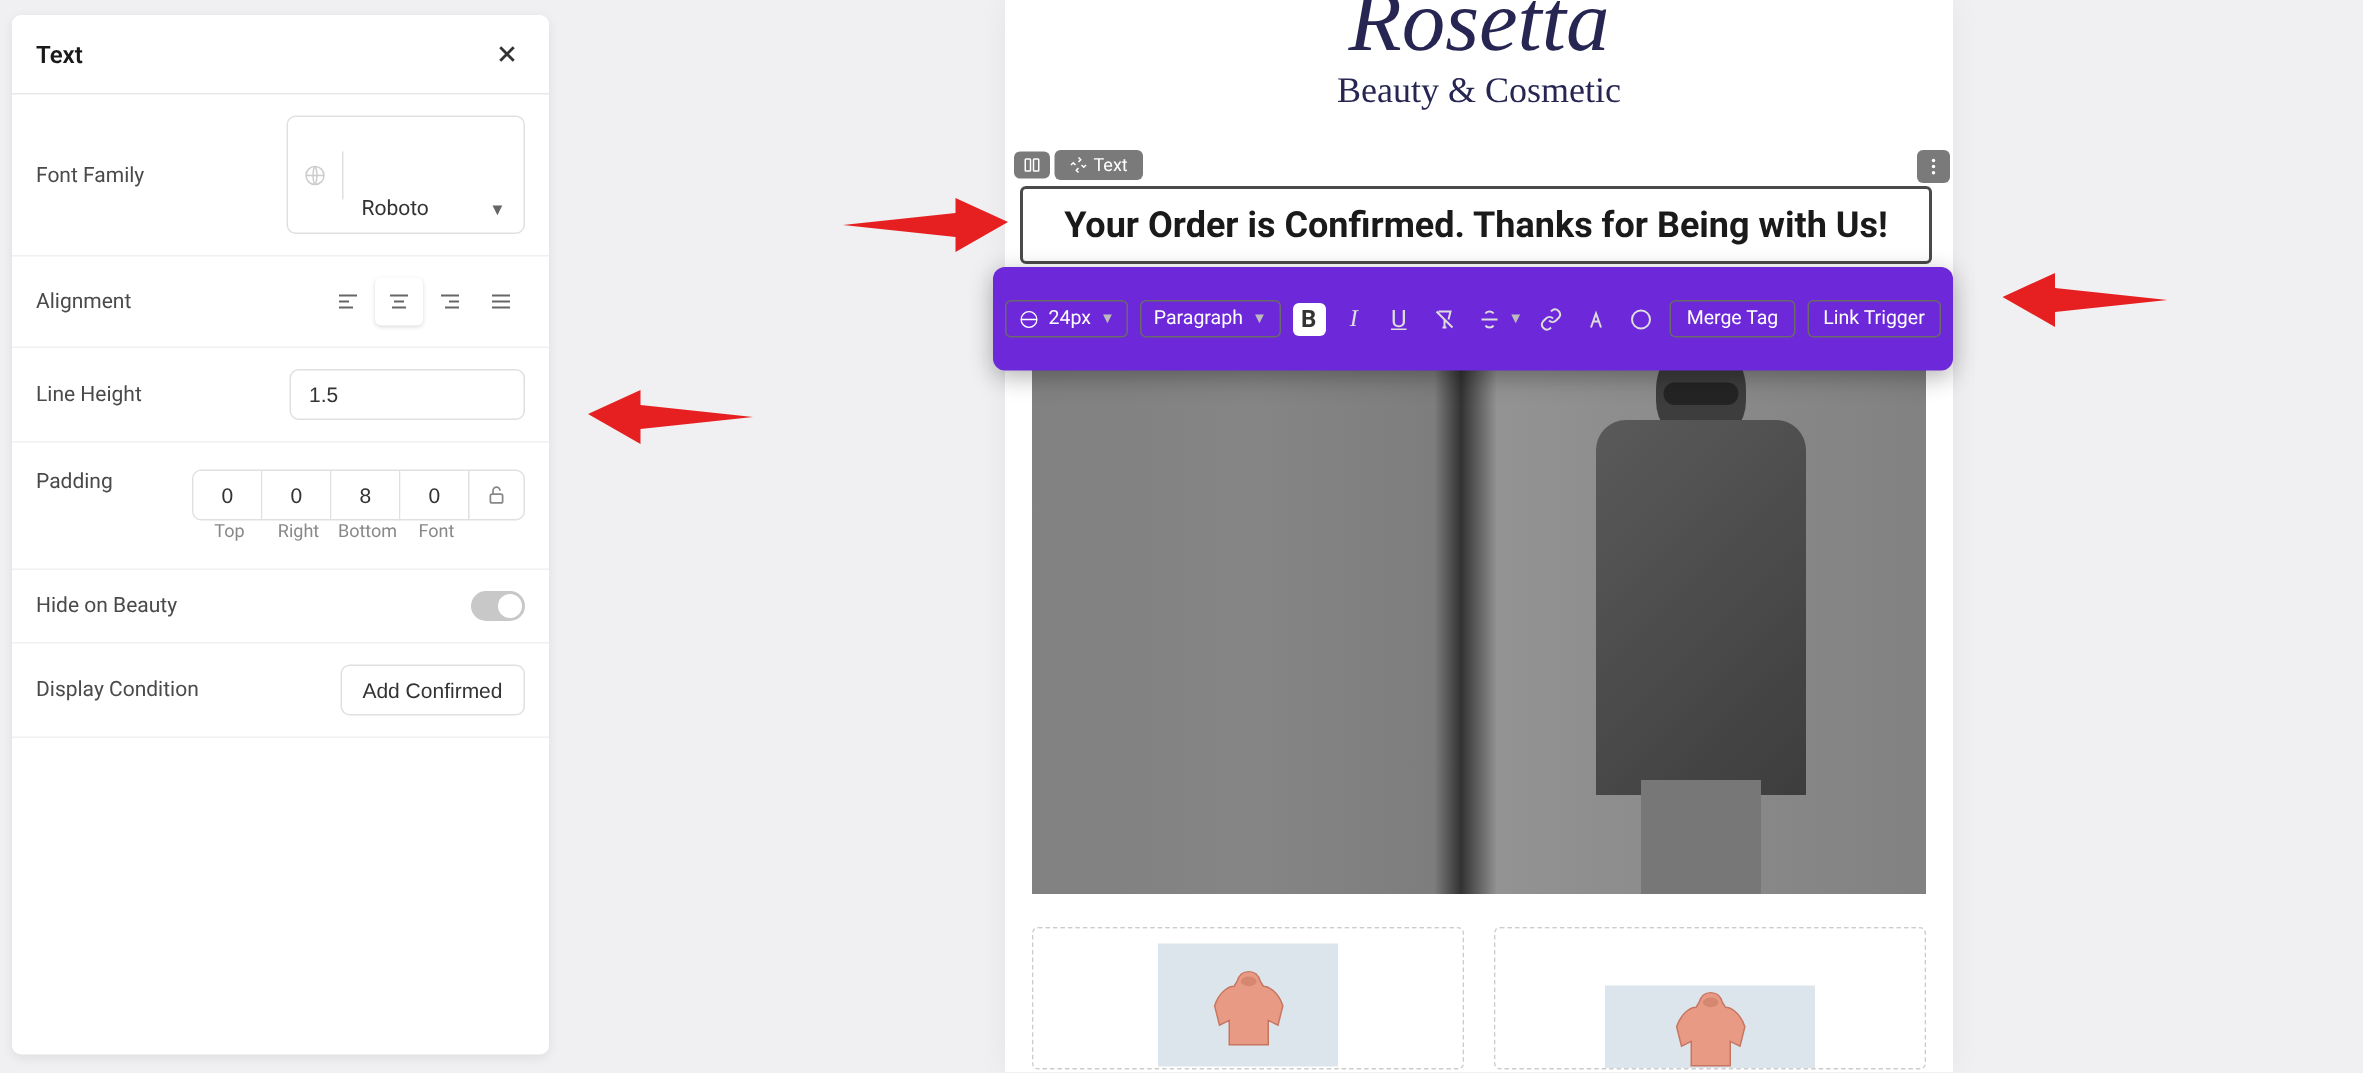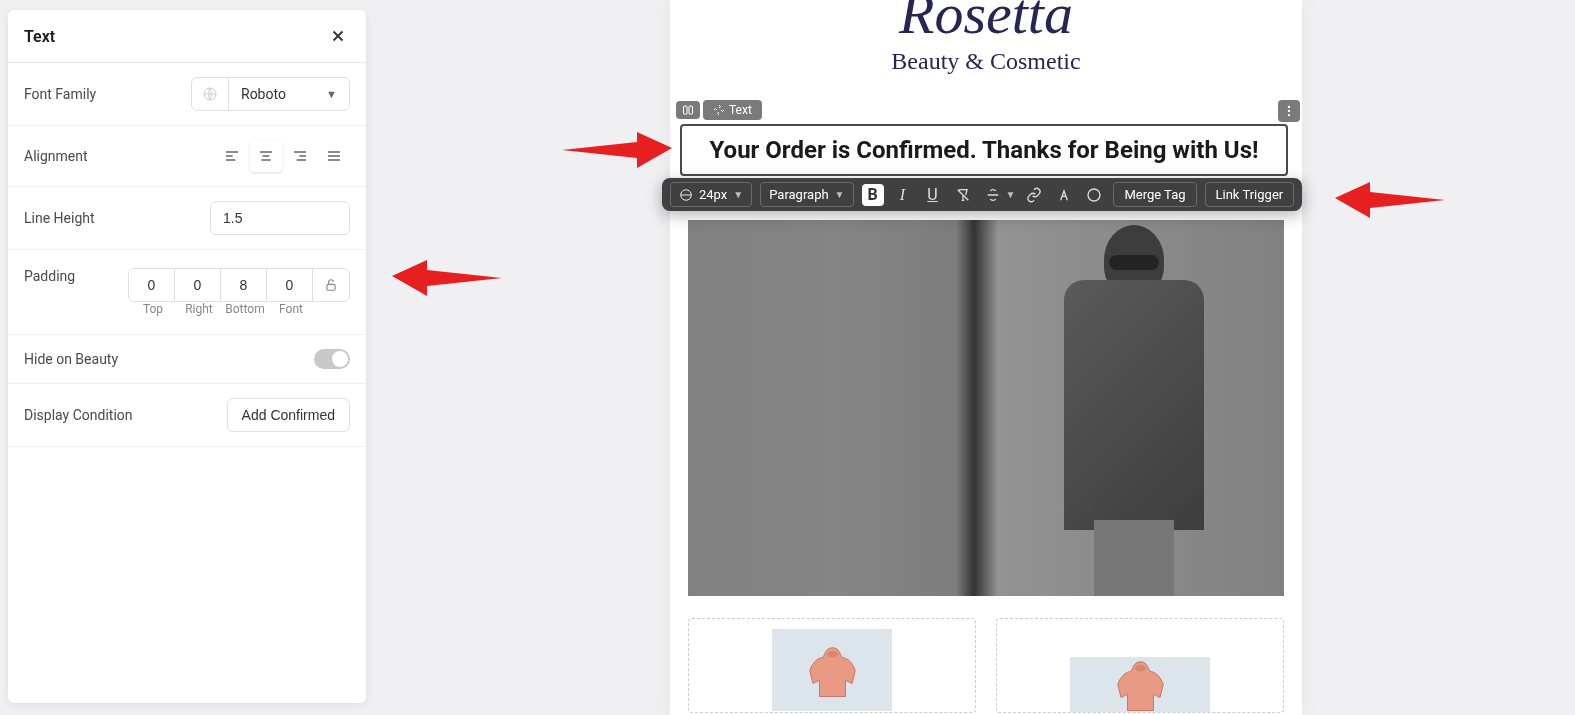--- a/index.html
+++ b/index.html
@@ -88,20 +88,21 @@
       color: #ccc;
     }
     
     .font-select {
       padding: 8px 12px;
       display: flex;
       align-items: center;
       justify-content: space-between;
       width: 120px;
       cursor: pointer;
+      margin-top: 45px;
     }
     
     .font-select-value {
       font-size: 14px;
       color: #333;
     }
     
     .chevron {
       font-size: 11px;
       color: #666;
@@ -130,21 +131,21 @@
     
     .align-btn svg {
       width: 16px;
       height: 16px;
     }
     
     .text-input {
       border: 1px solid #e0e0e0;
       border-radius: 6px;
       padding: 8px 12px;
-      width: 140px;
+      width: 157px;
       font-size: 14px;
       color: #333;
       outline: none;
     }
     
     .padding-group {
       display: flex;
       flex-direction: column;
       align-items: flex-end;
     }
@@ -311,23 +312,23 @@
       font-weight: bold;
       color: #1a1a1a;
       background: white;
     }
     
     
     .floating-toolbar {
       position: absolute;
       left: 662px;
       top: 178px;
-      background: #404040;
+      background: #6d28d9;
       border-radius: 8px;
-      padding: 4px 8px;
+      padding: 22px 8px;
       display: flex;
       align-items: center;
       gap: 8px;
       box-shadow: 0 4px 16px rgba(0,0,0,0.3);
       z-index: 10;
     }
     
     .tb-select {
       border: 1px solid #6a6a6a;
       border-radius: 4px;

